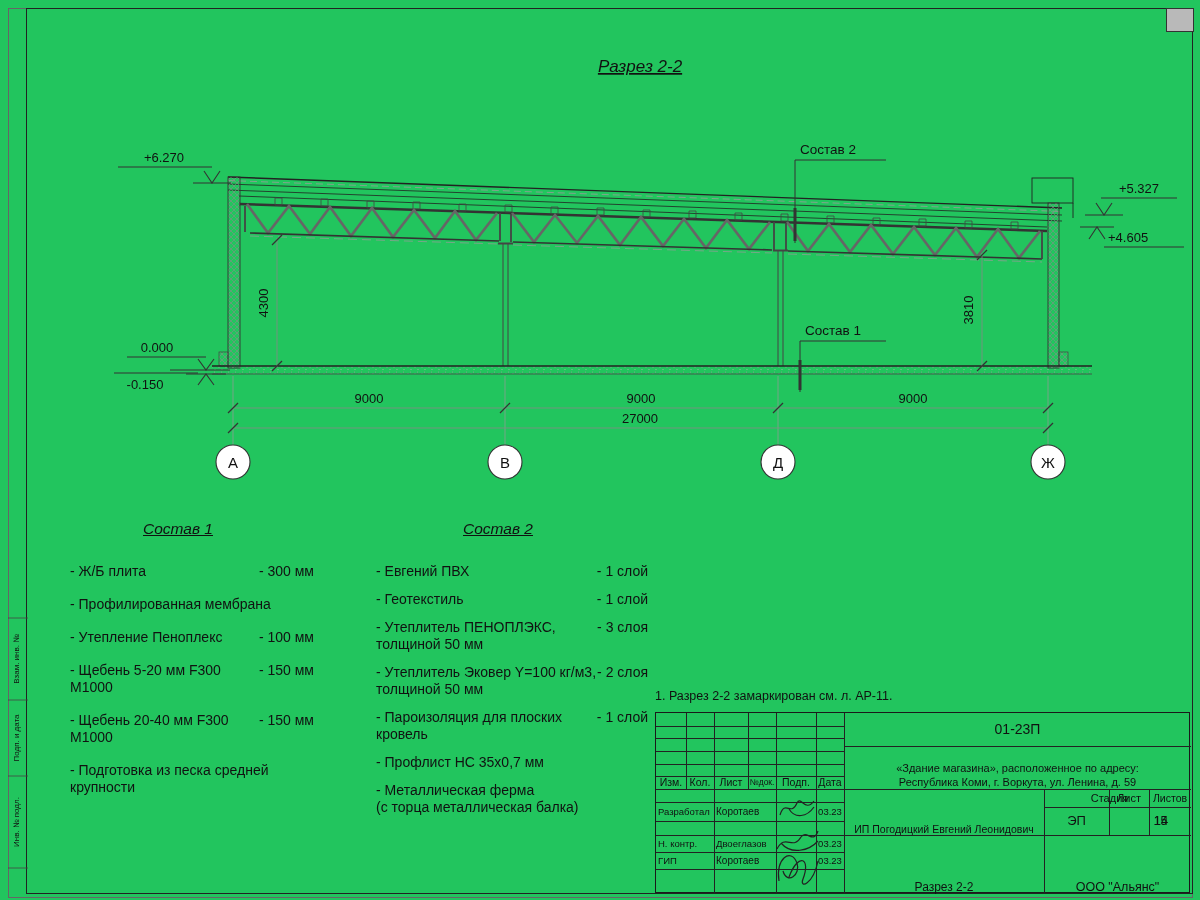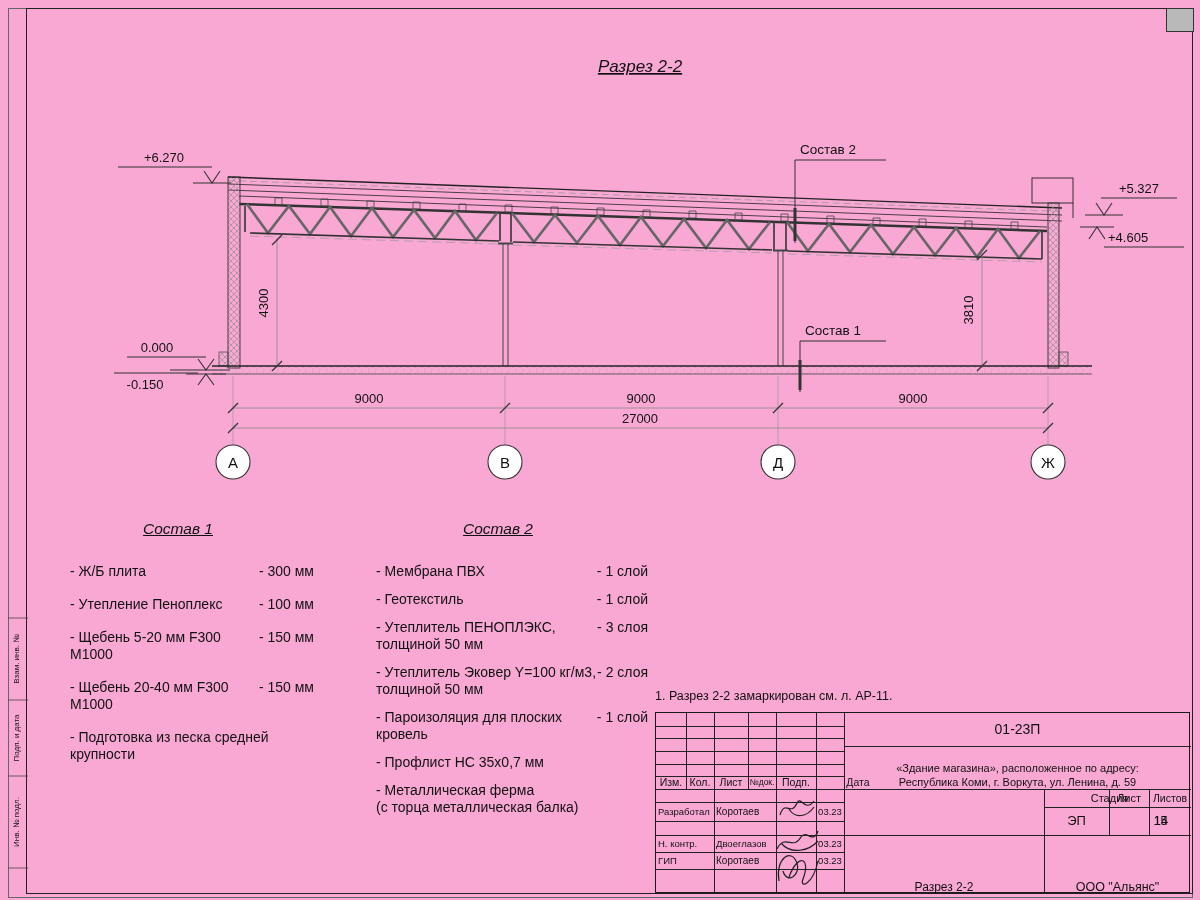--- a/index.html
+++ b/index.html
@@ -1,16 +1,16 @@
 <!DOCTYPE html>
 <html><head>
 <meta charset="utf-8">
 <style>
   html,body{margin:0;padding:0;background:#fff;}
-  .page{position:relative;width:1200px;height:900px;background:#f9a8d4;overflow:hidden;
+  .page{position:relative;width:1200px;height:900px;background:#22c55e;overflow:hidden;
         font-family:"Liberation Sans", sans-serif;color:#111;}
   svg text{font-family:"Liberation Sans", sans-serif;fill:#111;}
   .outer-frame{position:absolute;left:8px;top:8px;width:1183px;height:888px;border:1px solid #666;}
   .main-frame{position:absolute;left:26px;top:8px;width:1165px;height:884px;border:1.5px solid #222;}
   .corner-box{position:absolute;left:1166px;top:8px;width:26px;height:22px;border:1px solid #333;background:#b9b9b9;}
   .drawing{position:absolute;left:0;top:0;}
   .side-strip{position:absolute;left:8px;top:560px;}
   
   .list{position:absolute;font-size:14px;line-height:17px;}
   .list-title{font-style:italic;text-decoration:underline;font-size:15.5px;text-align:center;margin-bottom:26px;}
@@ -208,20 +208,24 @@
     </g>
   </svg>
 
   <div class="list list1" style="left:42px;top:520px;width:272px;">
     <div class="list-title">Состав 1</div>
     <div class="li">
       <span class="li-name">- Ж/Б плита</span>
       <span class="li-val">- 300 мм</span>
     </div>
     <div class="li">
+      <span class="li-name">- Профилированная мембрана</span>
+      <span class="li-val"></span>
+    </div>
+    <div class="li">
       <span class="li-name">- Утепление Пеноплекс</span>
       <span class="li-val">- 100 мм</span>
     </div>
     <div class="li">
       <span class="li-name">-  Щебень 5-20 мм F300 М1000</span>
       <span class="li-val">- 150 мм</span>
     </div>
     <div class="li">
       <span class="li-name">-  Щебень 20-40 мм F300 М1000</span>
       <span class="li-val">- 150 мм</span>
@@ -229,21 +233,21 @@
     <div class="li">
       <span class="li-name">- Подготовка из песка средней
 крупности</span>
       <span class="li-val"></span>
     </div>
   </div>
 
   <div class="list list2" style="left:348px;top:520px;width:300px;">
     <div class="list-title">Состав 2</div>
     <div class="li">
-      <span class="li-name">- Мембрана ПВХ</span>
+      <span class="li-name">- Евгений ПВХ</span>
       <span class="li-val">- 1 слой</span>
     </div>
     <div class="li">
       <span class="li-name">- Геотекстиль</span>
       <span class="li-val">- 1 слой</span>
     </div>
     <div class="li">
       <span class="li-name">- Утеплитель ПЕНОПЛЭКС,
 толщиной 50 мм</span>
       <span class="li-val">- 3 слоя</span>
@@ -297,21 +301,21 @@
     <div class="hl" style="top:139px;left:0;width:188px;"></div>
     <div class="hl" style="top:156px;left:0;width:188px;"></div>
     <div class="hl" style="top:33px;left:188px;width:347px;"></div>
     <div class="hl" style="top:94px;left:388px;width:147px;"></div>
 
     <div class="cell" style="left:0;top:63px;width:30px;height:13px;line-height:13px;font-size:10.5px;">Изм.</div>
     <div class="cell" style="left:30px;top:63px;width:28px;height:13px;line-height:13px;font-size:10.5px;">Кол.</div>
     <div class="cell" style="left:58px;top:63px;width:34px;height:13px;line-height:13px;font-size:10.5px;">Лист</div>
     <div class="cell" style="left:92px;top:63px;width:28px;height:13px;line-height:13px;font-size:8.5px;">№док.</div>
     <div class="cell" style="left:120px;top:63px;width:40px;height:13px;line-height:13px;font-size:10.5px;">Подп.</div>
-    <div class="cell" style="left:160px;top:63px;width:28px;height:13px;line-height:13px;font-size:10.5px;padding-left:28px;">Дата</div>
+    <div class="cell" style="left:160px;top:63px;width:28px;height:13px;line-height:13px;font-size:10.5px;">Дата</div>
 
     <div class="cell" style="left:2px;top:89px;width:56px;height:19px;line-height:19px;font-size:9.5px;text-align:left;">Разработал</div>
     <div class="cell" style="left:60px;top:89px;width:60px;height:19px;line-height:19px;font-size:10px;text-align:left;">Коротаев</div>
     <div class="cell" style="left:160px;top:89px;width:28px;height:19px;line-height:19px;font-size:9.5px;">03.23</div>
 
     <div class="cell" style="left:2px;top:122px;width:56px;height:17px;line-height:17px;font-size:9.5px;text-align:left;">Н. контр.</div>
     <div class="cell" style="left:60px;top:122px;width:60px;height:17px;line-height:17px;font-size:9.5px;text-align:left;">Двоеглазов</div>
     <div class="cell" style="left:160px;top:122px;width:28px;height:17px;line-height:17px;font-size:9.5px;">03.23</div>
 
     <div class="cell" style="left:2px;top:139px;width:56px;height:17px;line-height:17px;font-size:9.5px;text-align:left;">ГИП</div>
@@ -328,20 +332,21 @@
       <path d="M6,40 C2,18 18,6 24,22 C28,34 14,44 10,30 M16,36 C26,10 38,18 30,38 C26,48 40,44 45,20" stroke="#222" stroke-width="1.2" fill="none"></path>
     </svg>
 
     <div class="cell" style="left:188px;top:0;width:347px;height:33px;line-height:33px;font-size:14px;">01-23П</div>
 
     <div class="cell flexc" style="left:188px;top:33px;width:347px;height:43px;font-size:11px;line-height:14px;">
       <div>«Здание магазина», расположенное по адресу:</div>
       <div>Республика Коми, г. Воркута, ул. Ленина, д. 59</div>
     </div>
 
+    <div class="cell flexc" style="left:188px;top:76px;width:200px;height:46px;font-size:10.5px;">ИП Погодицкий Евгений Леонидович</div>
 
     <div class="cell" style="left:388px;top:76px;width:65px;height:18px;line-height:18px;font-size:11px;padding-left:33px;">Стадия</div>
     <div class="cell" style="left:453px;top:76px;width:40px;height:18px;line-height:18px;font-size:11px;">Лист</div>
     <div class="cell" style="left:493px;top:76px;width:42px;height:18px;line-height:18px;font-size:10.5px;">Листов</div>
     <div class="cell" style="left:388px;top:94px;width:65px;height:28px;line-height:28px;font-size:13px;">ЭП</div>
     <div class="cell" style="left:453px;top:94px;width:40px;height:28px;line-height:28px;font-size:13px;margin-left:32px;">14</div>
     <div class="cell" style="left:493px;top:94px;width:23px;height:28px;line-height:28px;font-size:12px;">15</div>
 
     <div class="cell flexc" style="left:188px;top:122px;width:200px;height:59px;font-size:12px;">Разрез 2-2</div>
     <div class="cell flexc" style="left:388px;top:122px;width:147px;height:59px;font-size:12.5px;">ООО "Альянс"</div>

